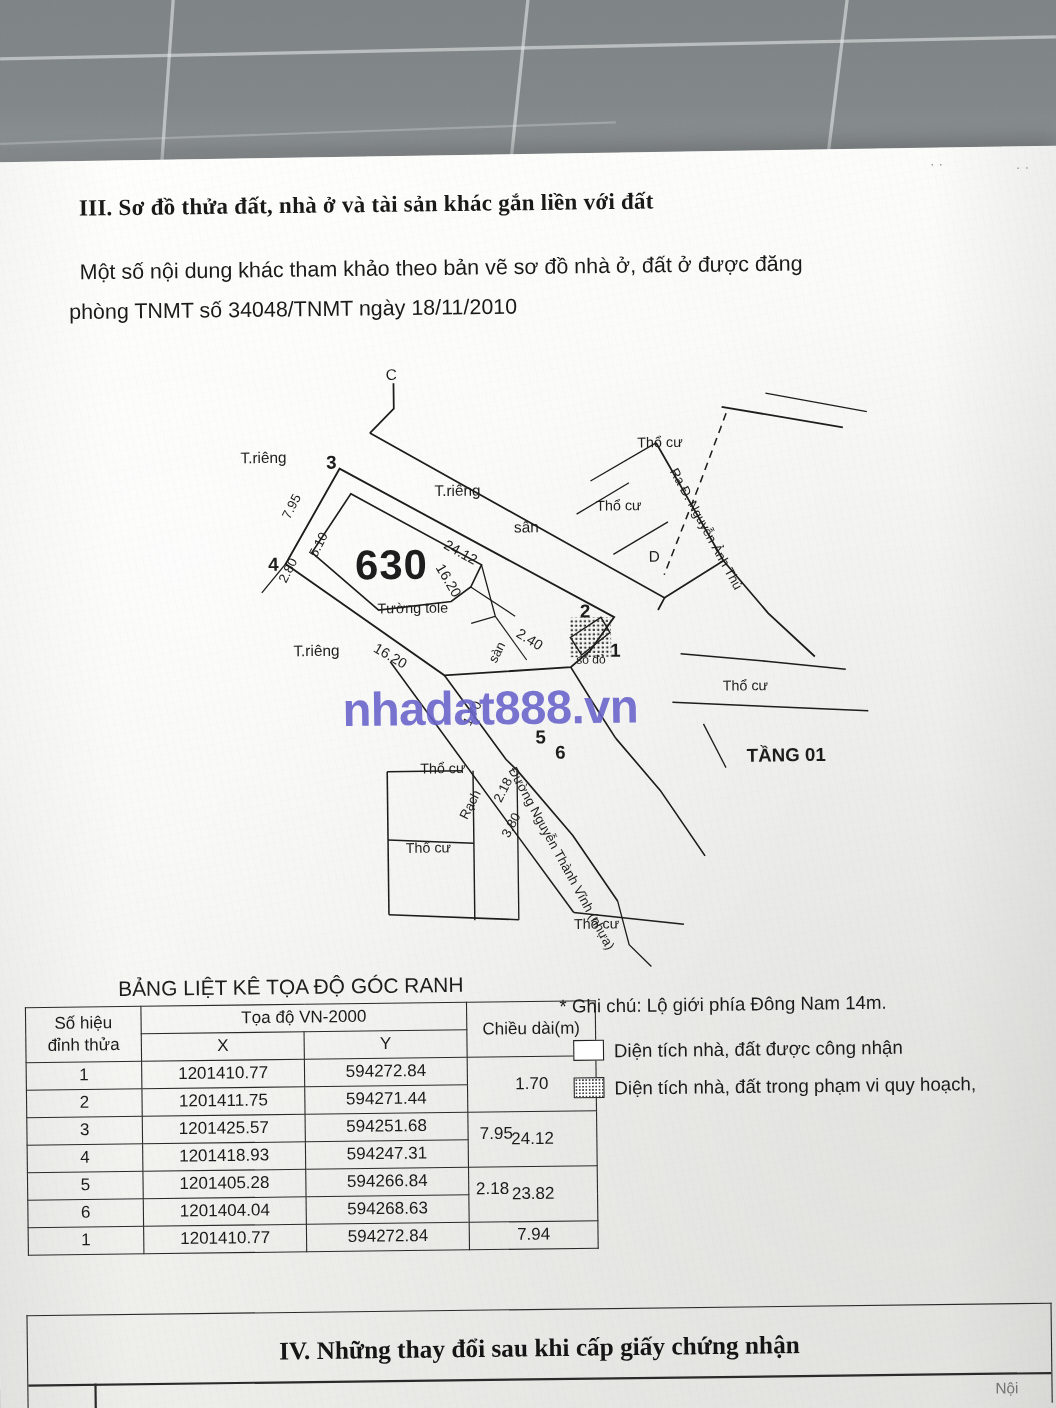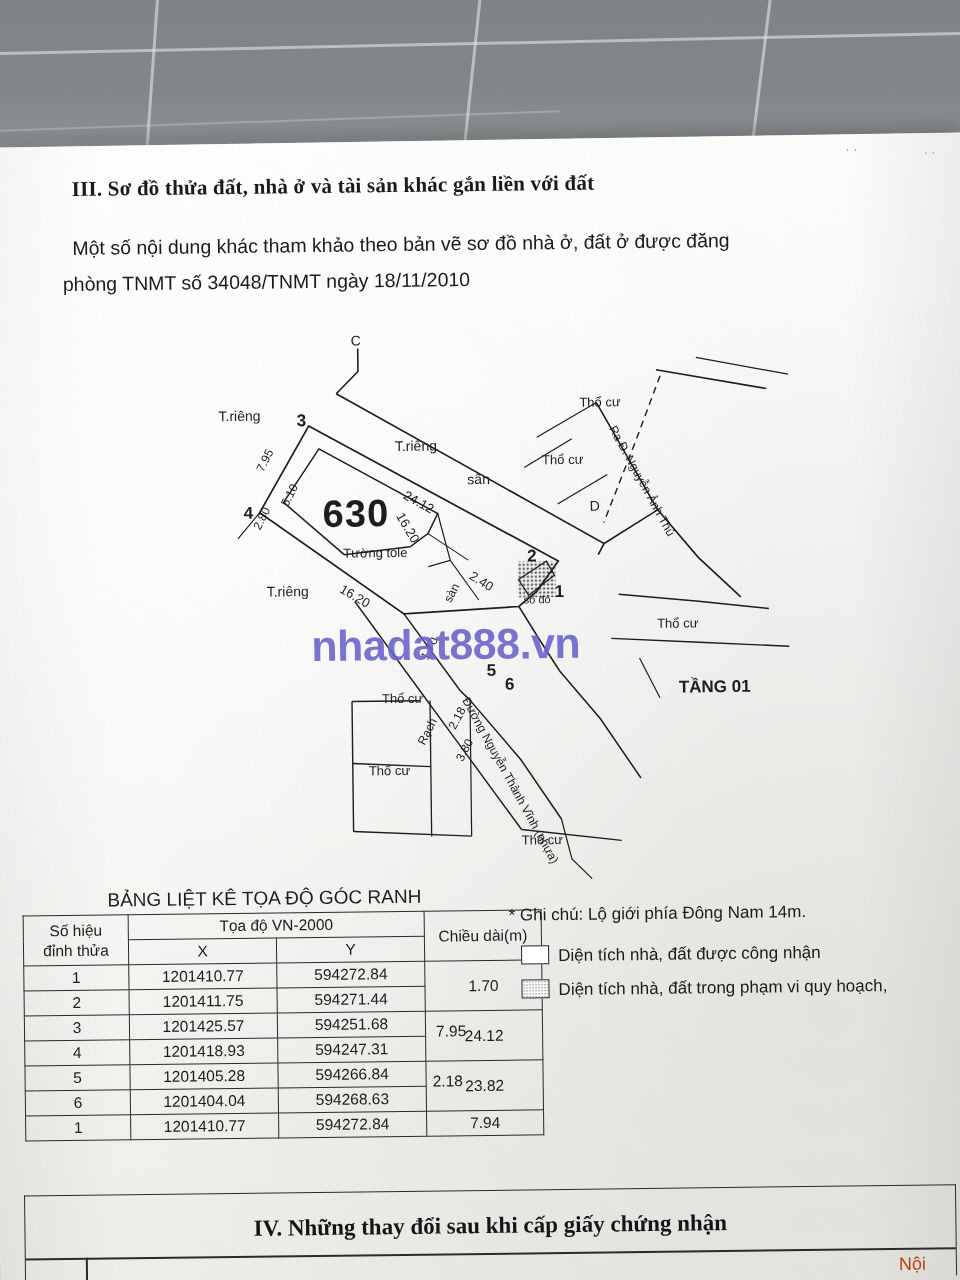--- a/index.html
+++ b/index.html
@@ -98,21 +98,21 @@
   #sectionIV{
     position:absolute;left:18px;top:1190px;width:930px;height:90px;
     border:1.6px solid #2a2a2a;border-bottom:none;
   }
   #sectionIV .ttl{
     position:absolute;left:0;top:22px;width:930px;text-align:center;
     font-family:"Liberation Serif",serif;font-weight:bold;font-size:23px;color:#151515;
   }
   #sectionIV .divider{position:absolute;left:0;top:62px;width:930px;height:1.6px;background:#2a2a2a;}
   #sectionIV .vline{position:absolute;left:60px;top:62px;width:1.6px;height:28px;background:#2a2a2a;}
-  #sectionIV .small{position:absolute;right:30px;top:68px;font-size:18px;color:#c2410c;}
+  #sectionIV .small{position:absolute;right:30px;top:68px;font-size:14px;color:#737373;}
   
   .faint{position:absolute;color:#9a9a98;font-size:13px;}
 </style>
 </head>
 <body>
 
 <div id="photo">
   <div id="wall">
     <div class="grout g1"></div>
       <div class="grout g2"></div>

